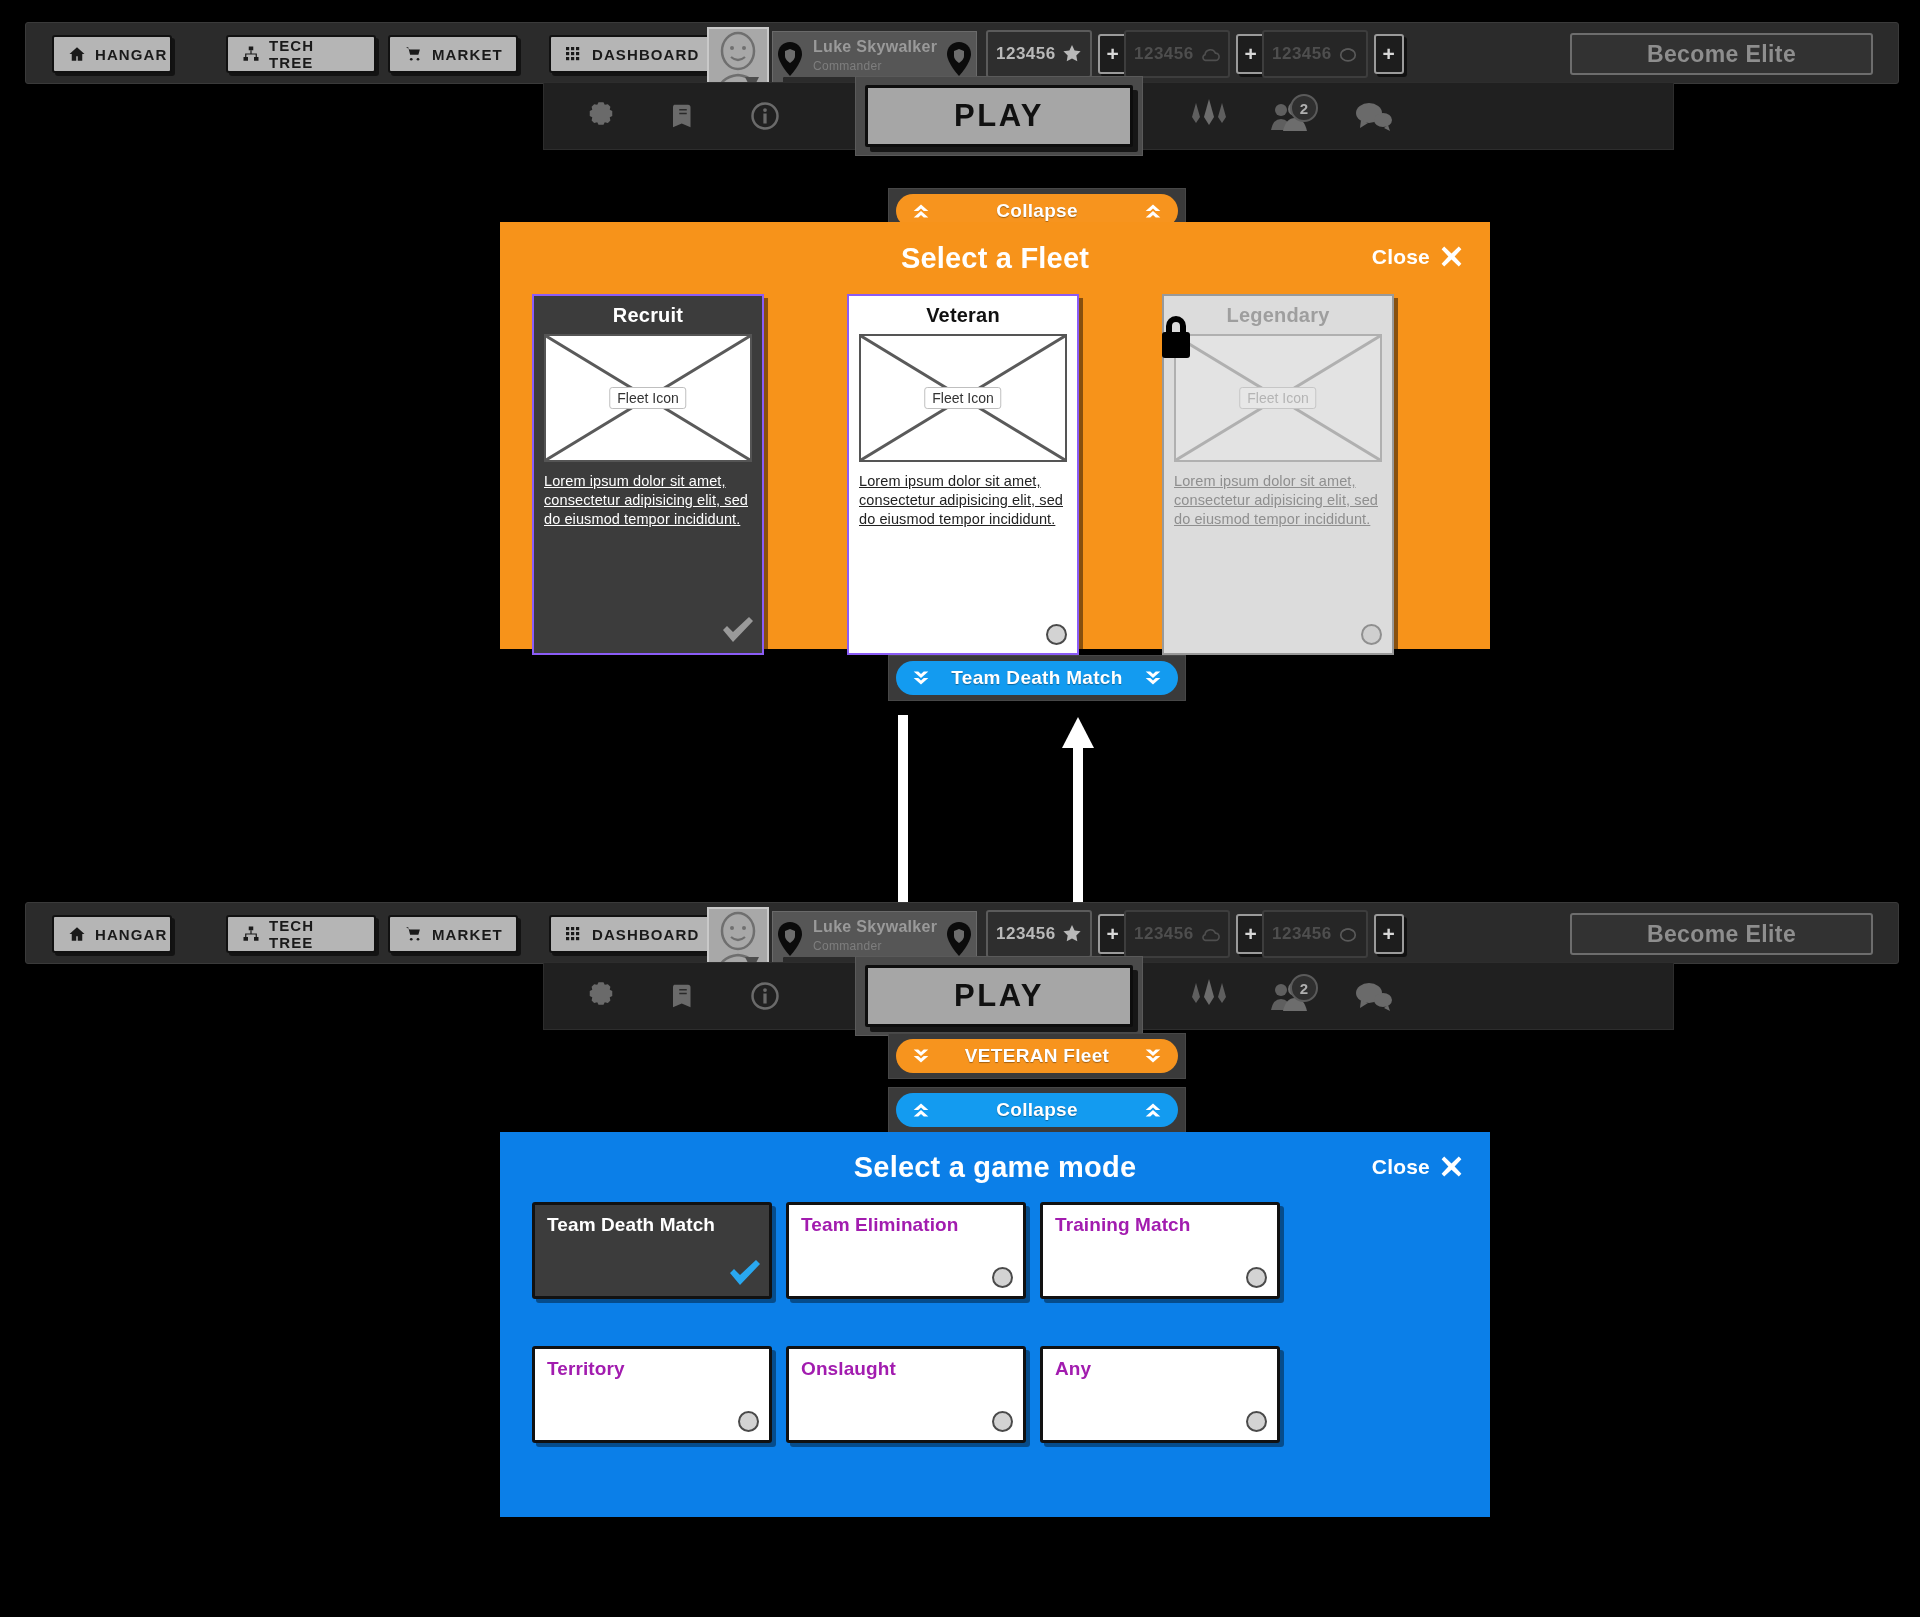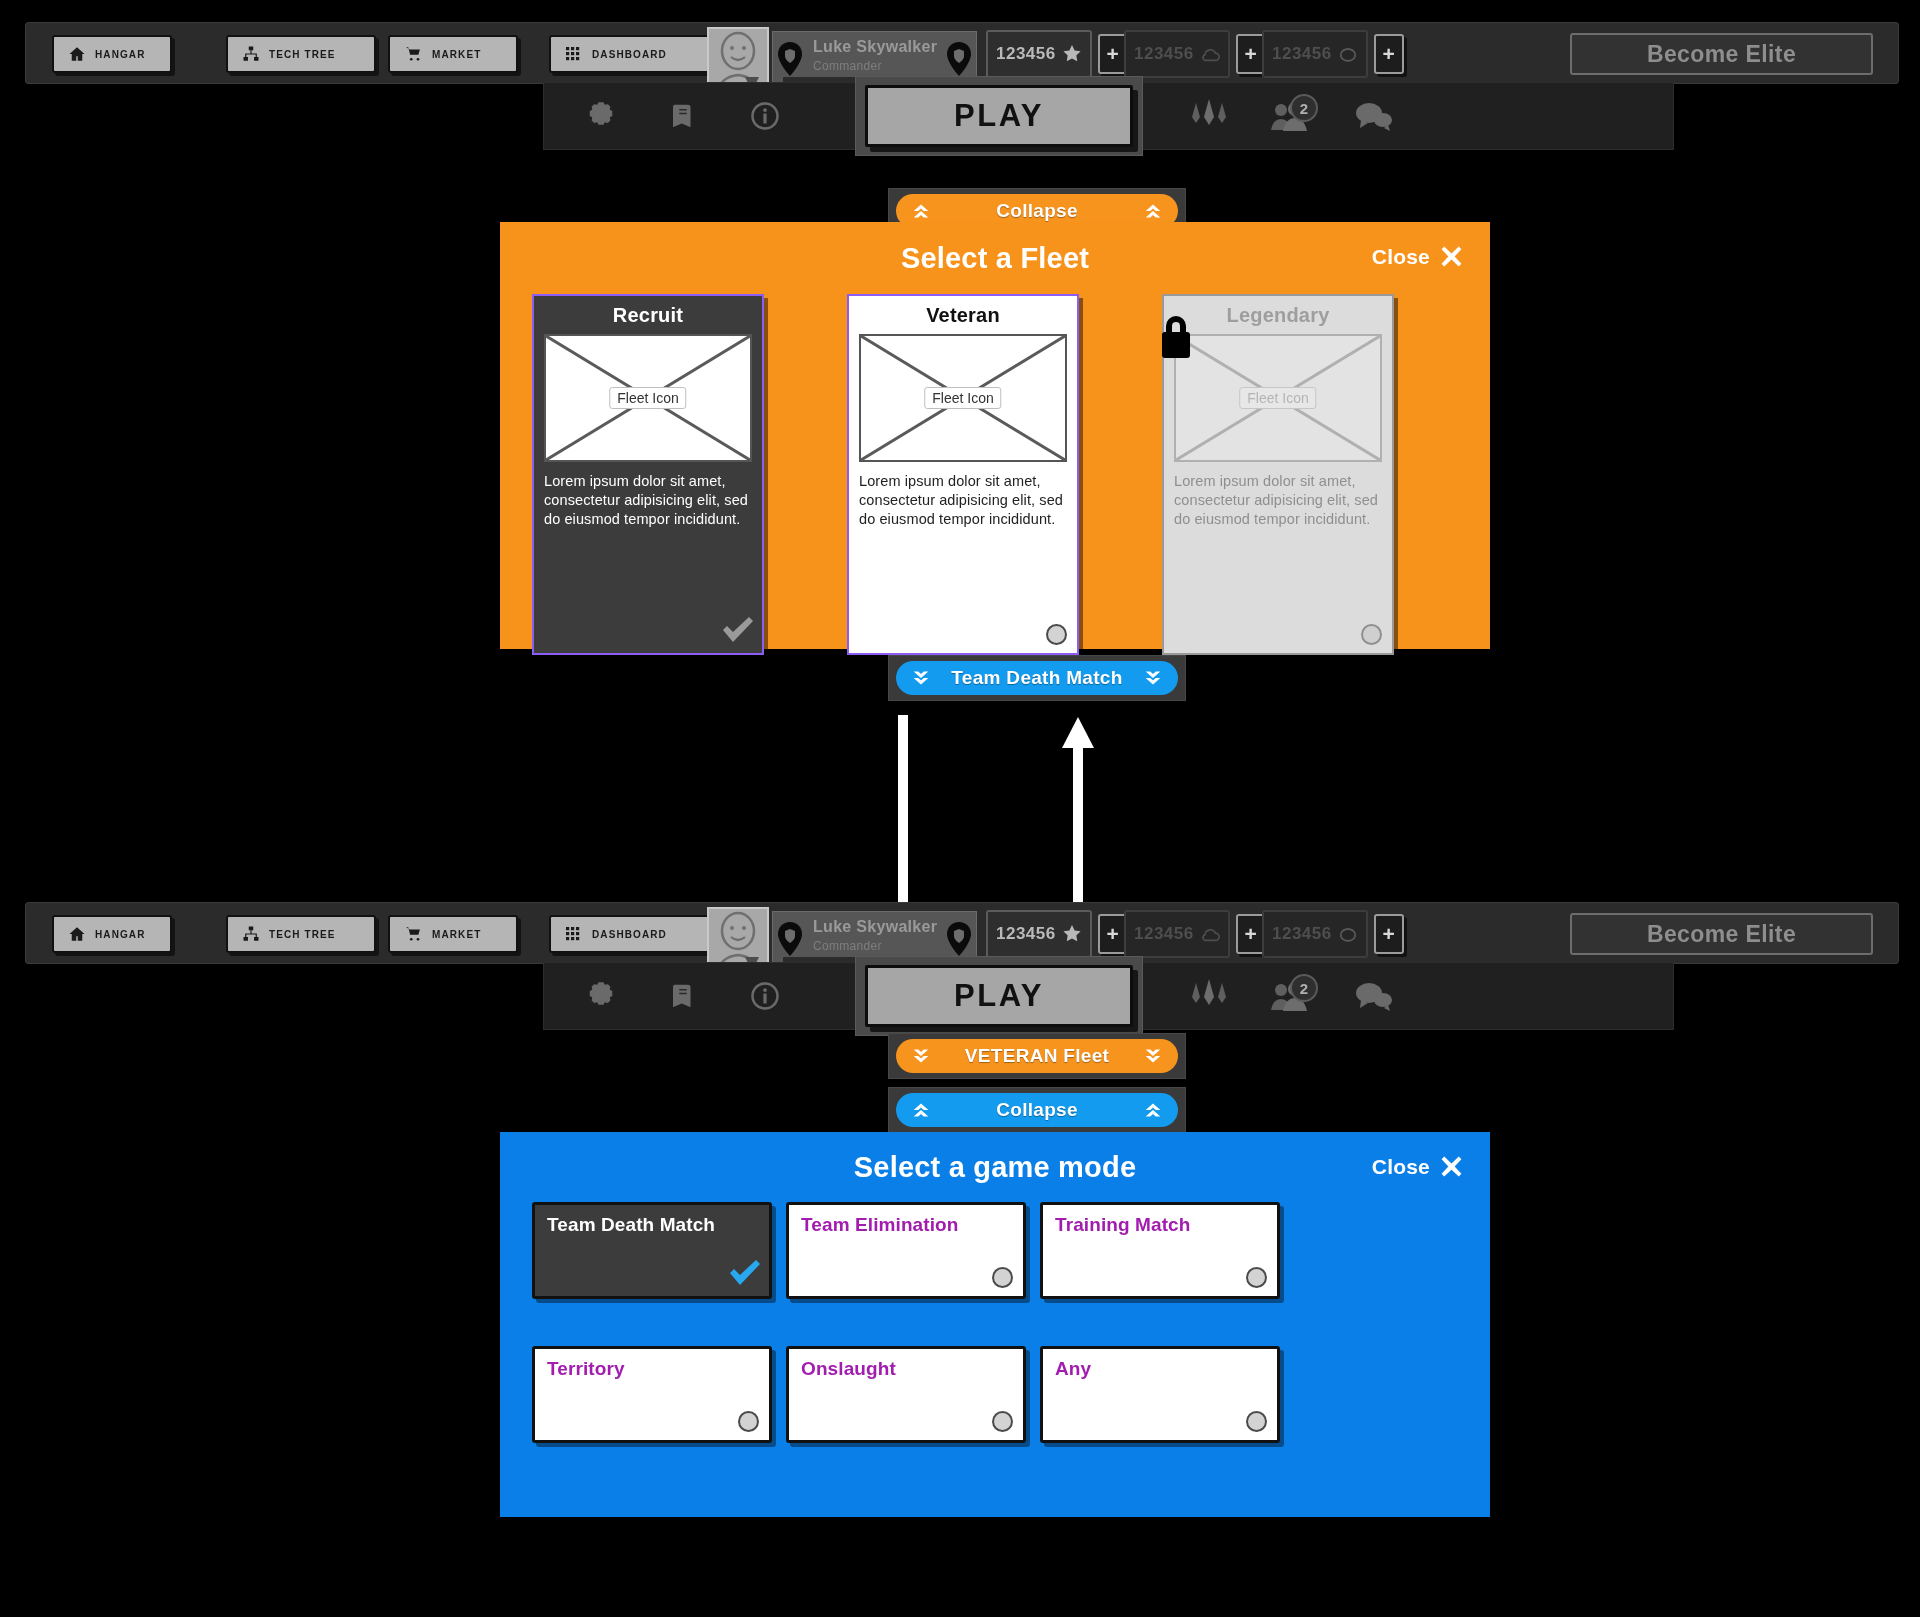--- a/index.html
+++ b/index.html
@@ -3,21 +3,21 @@
 <meta charset="utf-8">
 <style>
   html,body{margin:0;padding:0;background:#000;}
   body{width:1920px;height:1617px;position:relative;font-family:"Liberation Sans",sans-serif;overflow:hidden;}
   .screen{position:absolute;left:0;top:0;width:1920px;height:1617px;background:#000;}
 
   
   .hud{position:absolute;left:0;width:1920px;}
   .topbar{position:absolute;left:25px;top:22px;width:1872px;height:60px;background:#2b2b2b;border:1px solid #3a3a3a;border-radius:3px;}
   .navbtn{position:absolute;top:12px;height:38px;background:#b5b5b5;border:2px solid #111;border-radius:3px;display:flex;align-items:center;gap:9px;padding:0 14px;box-sizing:border-box;box-shadow:3px 3px 0 rgba(0,0,0,.55);}
-  .navbtn .lbl{font-size:10px;font-weight:bold;letter-spacing:1.1px;color:#1a1a1a;font-family:"Liberation Sans",sans-serif;}
+  .navbtn .lbl{font-size:15px;font-weight:bold;letter-spacing:1.1px;color:#1a1a1a;font-family:"Liberation Sans",sans-serif;}
   .navbtn svg{flex:0 0 auto;}
   .avatar{position:absolute;top:4px;left:681px;width:62px;height:70px;background:#a8a8a8;border:2px solid #c9c9c9;box-sizing:border-box;}
   .namecard{position:absolute;top:8px;left:746px;width:205px;height:62px;background:#565656;border:1px solid #6a6a6a;box-sizing:border-box;}
   .pname{position:absolute;left:40px;top:6px;font-size:16px;font-weight:bold;color:#9a9a9a;letter-spacing:.3px;}
   .prank{position:absolute;left:40px;top:27px;font-size:12px;color:#7e7e7e;letter-spacing:.3px;}
   .xpbar{position:absolute;left:10px;bottom:6px;width:185px;height:9px;background:#111;border-radius:2px;}
   .xpfill{position:absolute;left:0;top:0;width:118px;height:9px;background:#2b2b2b;border-radius:2px;}
   .shield{position:absolute;width:26px;height:34px;}
   .curr{position:absolute;top:12px;height:38px;display:flex;align-items:center;}
   .currbox{height:48px;min-width:88px;border:2px solid #5b5b5b;border-radius:3px;background:#2e2e2e;display:flex;align-items:center;gap:6px;padding:0 8px;box-sizing:border-box;}
@@ -60,21 +60,21 @@
   .fct{text-align:center;font-size:20px;font-weight:bold;letter-spacing:.2px;}
   .fcard.sel .fct{color:#fff;}
   .fcard.norm .fct{color:#111;}
   .fcard.lock .fct{color:#9e9e9e;}
   .ph{position:relative;margin:7px auto 0;width:208px;height:128px;background:#fff;border:2px solid #555;box-sizing:border-box;}
   .fcard.lock .ph{background:#e3e3e3;border-color:#b0b0b0;}
   .ph svg{position:absolute;left:0;top:0;}
   .phlbl{position:absolute;left:50%;top:50%;transform:translate(-50%,-50%);background:#fff;border:1px solid #bfbfbf;border-radius:3px;padding:2px 7px;font-size:14px;color:#333;white-space:nowrap;}
   .fcard.lock .phlbl{background:#e7e7e7;border-color:#c6c6c6;color:#b4b4b4;}
   .lockglyph{position:absolute;left:50%;top:50%;transform:translate(-50%,-50%);z-index:3;}
-  .fdesc{margin-top:10px;font-size:14.5px;line-height:19px;letter-spacing:.1px;}
+  .fdesc{margin-top:10px;font-size:14.5px;line-height:19px;letter-spacing:.1px;text-decoration:underline;}
   .fcard.sel .fdesc{color:#fff;}
   .fcard.norm .fdesc{color:#222;}
   .fcard.lock .fdesc{color:#8f8f8f;}
   .radio{position:absolute;right:10px;bottom:8px;width:21px;height:21px;border-radius:50%;background:#d3d3d3;border:2px solid #4a4a4a;box-sizing:border-box;}
   .fcard.lock .radio{background:#cfcfcf;border-color:#8f8f8f;}
   .tickwrap{position:absolute;right:8px;bottom:4px;}
 
   
   .mcard{position:absolute;width:240px;height:97px;border:3px solid #111;border-radius:3px;box-sizing:border-box;padding:9px 12px;box-shadow:4px 4px 0 rgba(0,0,0,.4);}
   .mcard.sel{background:#3c3c3c;}

